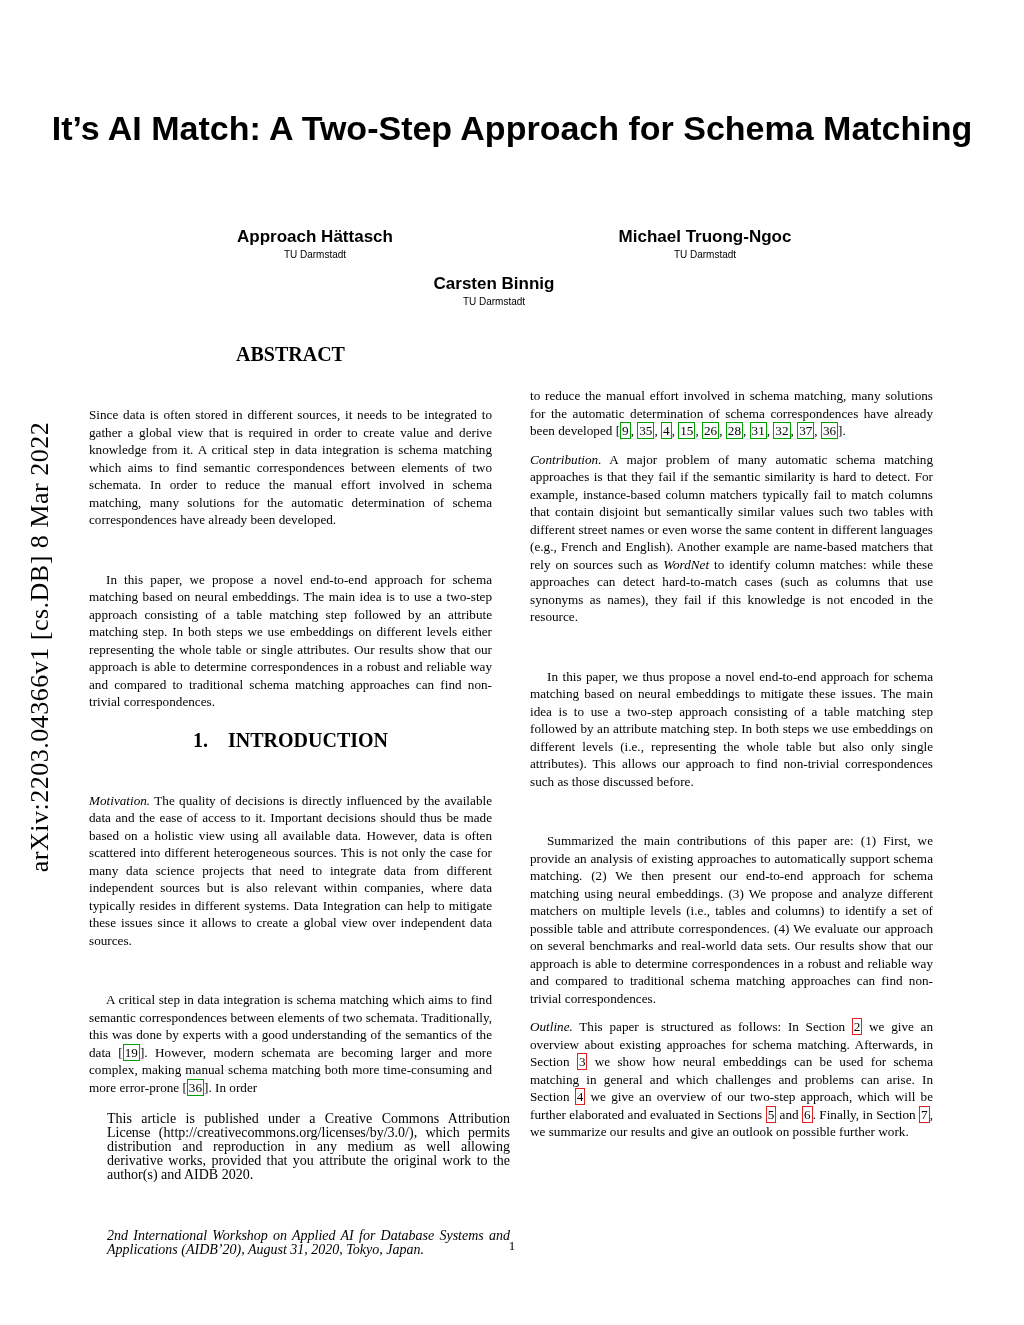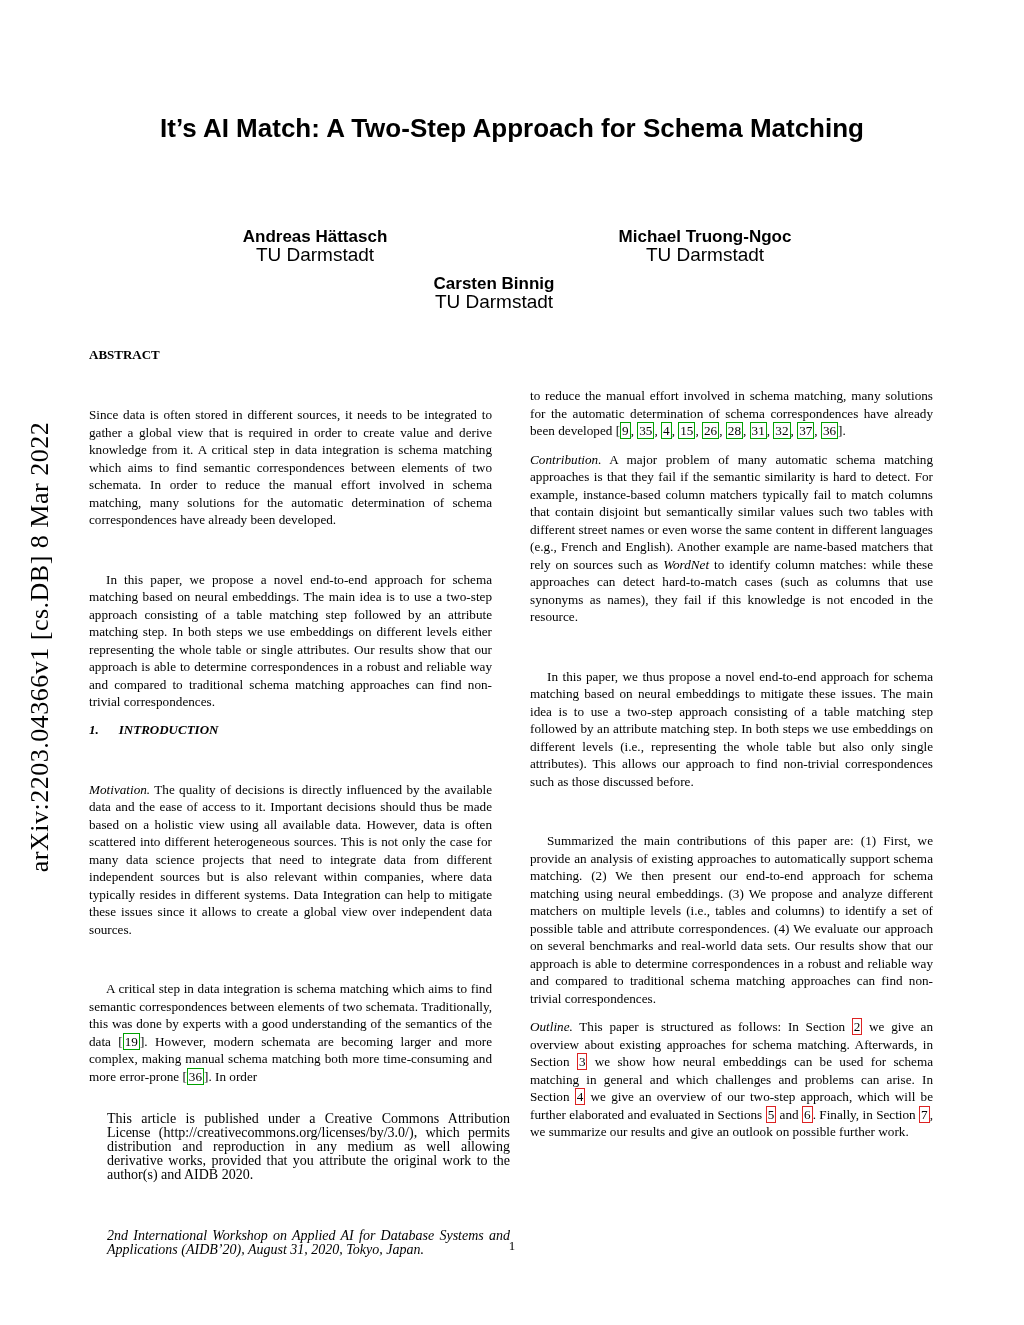--- a/index.html
+++ b/index.html
@@ -19,49 +19,49 @@
     transform:rotate(-90deg);
     font-size:26px; letter-spacing:0.5px;
     text-align:center; white-space:nowrap;
   }
 
   
   .title {
     position:absolute; top:112px; left:0; width:1024px;
     text-align:center;
     font-family:"Liberation Sans", sans-serif;
-    font-weight:bold; font-size:26px; line-height:33px;
+    font-weight:bold; font-size:34px; line-height:33px;
   }
   .authors-row {
     position:absolute; top:227px; left:120px; width:780px;
     display:flex;
   }
   .author { flex:1; text-align:center; font-family:"Liberation Sans", sans-serif; }
   .author-center {
     position:absolute; top:274px; left:0; width:988px;
     text-align:center; font-family:"Liberation Sans", sans-serif;
   }
   .author-name { font-weight:bold; font-size:17px; line-height:20px; }
-  .author-affil { font-size:19px; line-height:15px;text-align:center; }
+  .author-affil { font-size:10px; line-height:15px;text-align:center; }
 
   
   .col {
     position:absolute; top:345px; width:403px;
     font-size:13.2px; line-height:17.5px;
     text-align:justify;
   }
   .col-left  { left:89px; }
   .col-right { left:530px; }
 
   .section-heading {
     font-family:"Liberation Serif", serif;
-    font-weight:bold; font-size:13px; line-height:19px;
-    margin-bottom:9px; text-align:left;
+    font-weight:bold; font-size:20px; line-height:19px;
+    margin-bottom:9px; text-align:center;
   }
-  .intro-heading { margin-top:9px; margin-bottom:14px;font-style:italic; }
+  .intro-heading { margin-top:20px; margin-bottom:14px; }
   .sec-num { display:inline-block; margin-right:20px; }
 
   p.para { text-indent:17px;margin-top:42px; }
   p.noindent { text-indent:0; }
   p.runin { text-indent:0; margin-top:11px; }
 
   em { }
 
   .cite-box {
     border:1px solid var(--cite-color); padding:0 1px;
@@ -90,21 +90,21 @@
 <div class="page">
 
   <div class="arxiv-vert">arXiv:2203.04366v1  [cs.DB]  8 Mar 2022</div>
 
   <h1 class="title">
     <span>It’s AI Match: A Two-Step Approach for Schema Matching</span><br>
   </h1>
 
   <div class="authors-row">
     <div class="author">
-      <div class="author-name">Andreas Hättasch</div>
+      <div class="author-name">Approach Hättasch</div>
       <div class="author-affil">TU Darmstadt</div>
     </div>
     <div class="author">
       <div class="author-name">Michael Truong-Ngoc</div>
       <div class="author-affil">TU Darmstadt</div>
     </div>
   </div>
 
   <div class="author-center">
     <div class="author-name">Carsten Binnig</div>

